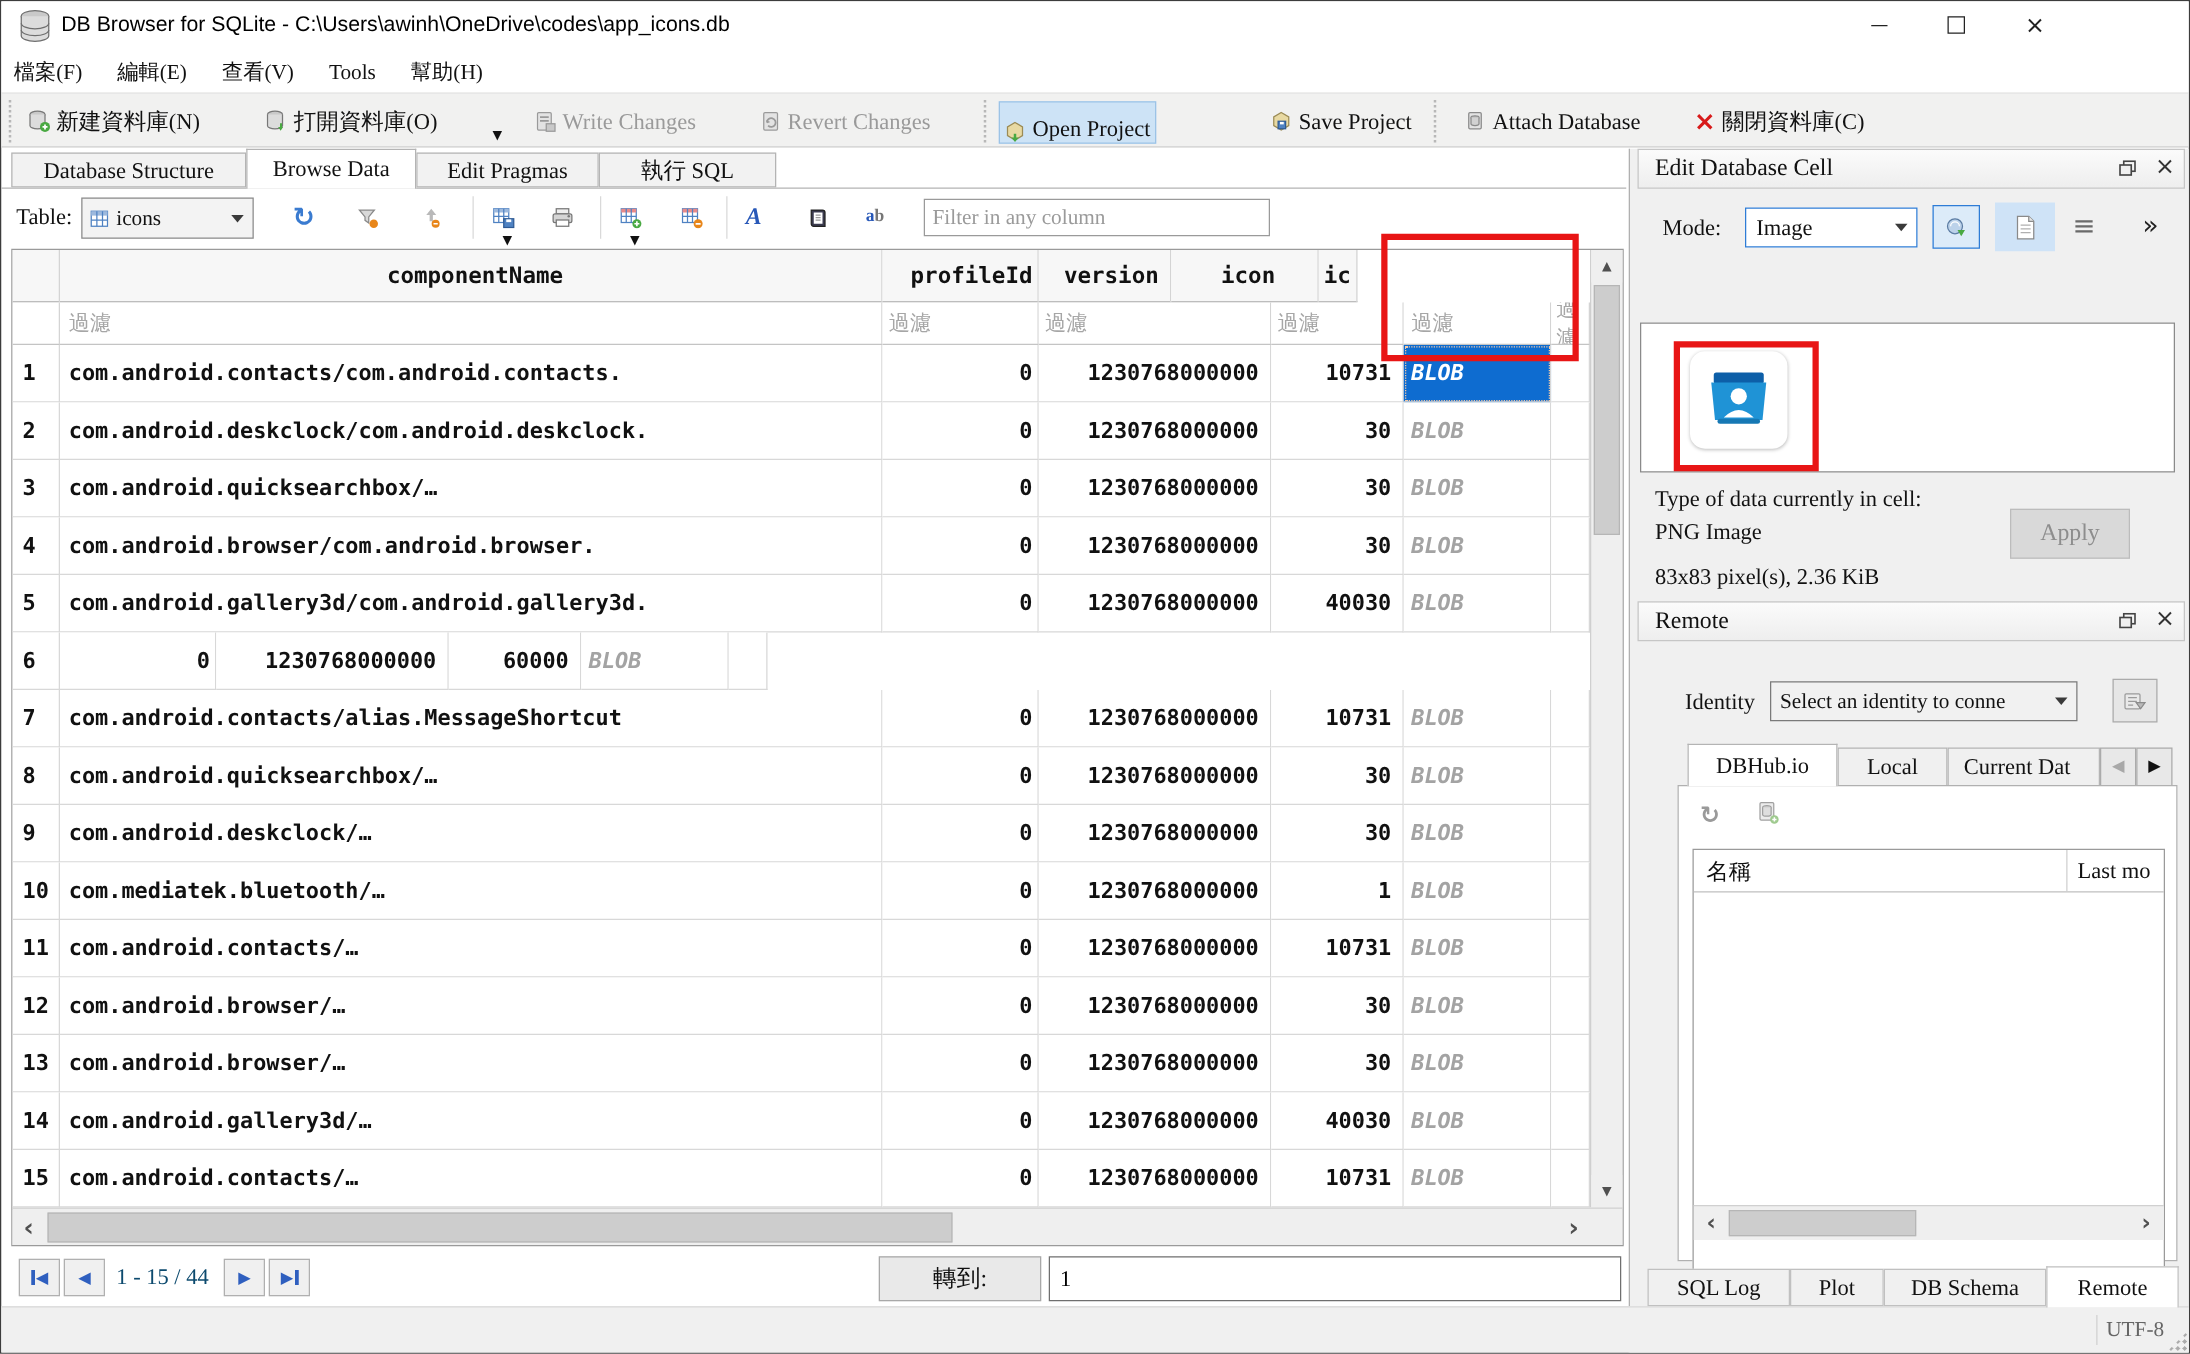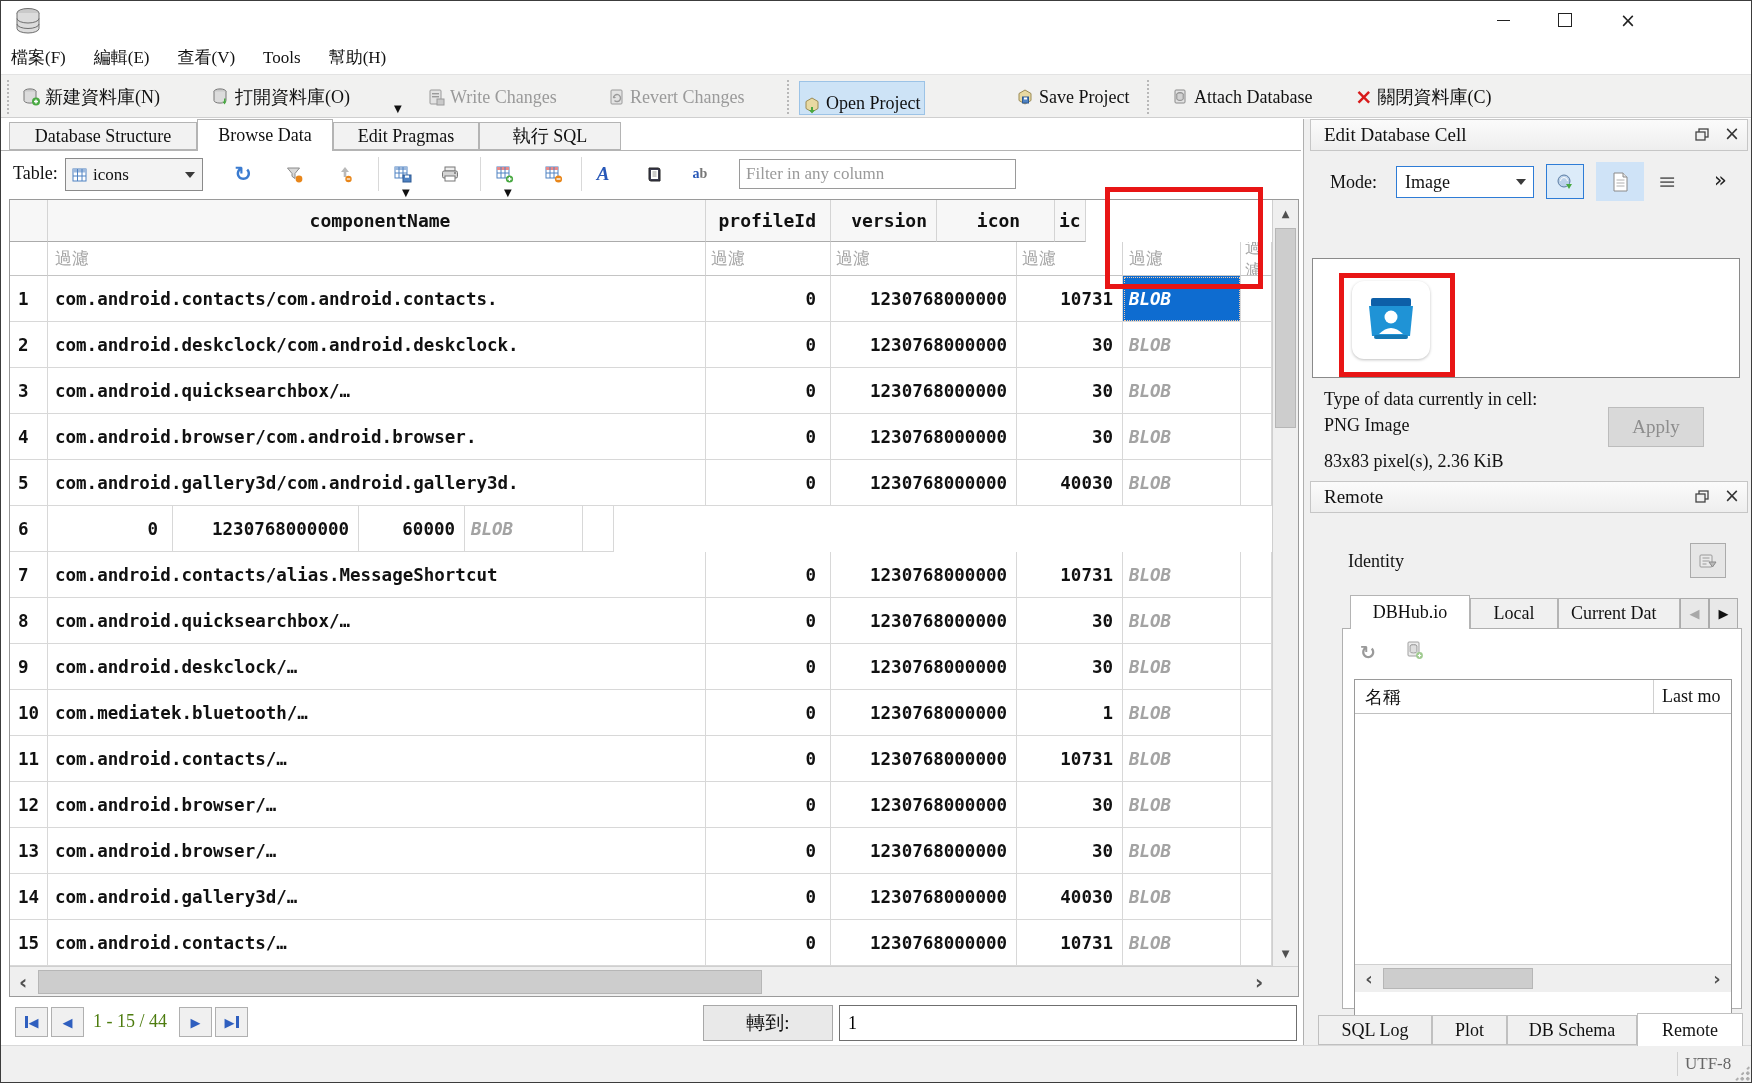--- a/index.html
+++ b/index.html
@@ -44,40 +44,40 @@
   
   .grid{position:absolute;left:8px;top:198px;width:1290px;height:798px;border:1px solid #9a9a9a;background:#fff;box-sizing:border-box;overflow:hidden;}
   .grow{display:flex;height:46px;}
   .ghead{display:flex;height:42px;}
   .gfilter{display:flex;height:34px;}
   .hcell{background:#f7f7f7;border-right:1px solid #d4d4d4;border-bottom:1px solid #ababab;font-family:"DejaVu Sans Mono",monospace;font-weight:bold;font-size:18px;display:flex;align-items:center;justify-content:center;box-sizing:border-box;overflow:hidden;}
   .fcell{background:#fff;border-right:1px solid #d4d4d4;border-bottom:1px solid #c4c4c4;color:#a6a6a6;font-size:17px;display:flex;align-items:center;padding-left:5px;box-sizing:border-box;overflow:hidden;}
   .cell{border-right:1px solid #d8d8d8;border-bottom:1px solid #d8d8d8;font-family:"DejaVu Sans Mono",monospace;font-weight:bold;font-size:17.5px;display:flex;align-items:center;box-sizing:border-box;overflow:hidden;background:#fff;}
   .c-num{width:38px;flex:none;padding-left:8px;}
   .c-name{width:658px;flex:none;padding-left:7px;}
-  .c-pid{width:125px;flex:none;justify-content:flex-end;padding-right:14px;text-align:right;}
+  .c-pid{width:125px;flex:none;justify-content:flex-end;padding-right:4px;text-align:right;}
   .c-lu{width:186px;flex:none;justify-content:flex-end;padding-right:9px;}
   .c-ver{width:106px;flex:none;justify-content:flex-end;padding-right:9px;}
   .c-icon{width:118px;flex:none;padding-left:6px;}
   .c-part{width:31px;flex:none;padding-left:4px;}
   .cell-icon{font-style:italic;color:#a3a3a3;}
   .cell-icon.sel{background:#0e6cd0;color:#fff;outline:1.5px dotted #f3c9a6;outline-offset:-2px;}
   .vscroll{position:absolute;right:0;top:0;width:26px;height:766px;background:#efefef;border-left:1px solid #cfcfcf;box-sizing:border-box;}
   .hscroll{position:absolute;left:0;top:766px;width:1288px;height:30px;background:#efefef;border-top:1px solid #cfcfcf;box-sizing:border-box;}
   .sbtn{position:absolute;display:flex;align-items:center;justify-content:center;color:#505050;background:#efefef;}
   .sthumb{position:absolute;background:#cdcdcd;border:1px solid #b6b6b6;box-sizing:border-box;}
 
   
   .annot{position:absolute;border:5px solid #e81515;pointer-events:none;z-index:50;}
 
   
   .pagebar{position:absolute;left:8px;top:1002px;width:1290px;height:42px;background:#fff;}
   .pgbtn{position:absolute;top:4px;width:33px;height:30px;background:#f0f0f0;border:1px solid #b0b0b0;display:flex;align-items:center;justify-content:center;color:#2f5fbf;box-sizing:border-box;font-size:13px;gap:1px;}
   .pgbtn .bar{width:3px;height:12px;background:#2f5fbf;}
-  .pg-label{position:absolute;left:79px;top:8px;width:84px;text-align:center;font-size:18px;color:#4d7c0f;}
+  .pg-label{position:absolute;left:79px;top:8px;width:84px;text-align:center;font-size:18px;color:#0c4a6e;}
   .goto-btn{position:absolute;left:694px;top:2px;width:130px;height:36px;background:#e9e9e9;border:1px solid #a8a8a8;display:flex;align-items:center;justify-content:center;font-size:19px;box-sizing:border-box;}
   .goto-input{position:absolute;left:830px;top:2px;width:458px;height:36px;border:1px solid #6f6f6f;font-size:18px;font-family:"Liberation Serif",serif;padding:0 8px;box-sizing:border-box;}
 
   
   .dock{position:absolute;left:1302px;top:118px;width:450px;height:965px;background:#f0f0f0;border-left:1px solid #b0b0b0;box-sizing:border-box;}
   .ptitle{position:absolute;left:6px;width:438px;height:32px;background:linear-gradient(#fbfbfb,#eeeeee);border:1px solid #c6c6c6;box-sizing:border-box;display:flex;align-items:center;font-size:19px;padding-left:13px;}
   .pt-btn{position:absolute;top:6px;display:flex;align-items:center;justify-content:center;width:24px;height:20px;color:#333;}
   .ec-combo{position:absolute;left:92px;top:47px;width:138px;height:32px;background:#fff;border:1px solid #2e7cd6;display:flex;align-items:center;padding-left:8px;font-size:18px;box-sizing:border-box;}
   .imp-btn{position:absolute;left:242px;top:45px;width:38px;height:35px;background:#dcebf9;border:1px solid #2e7cd6;display:flex;align-items:center;justify-content:center;box-sizing:border-box;}
   .doc-btn{position:absolute;left:292px;top:43px;width:48px;height:39px;background:#cfe3f7;display:flex;align-items:center;justify-content:center;}
@@ -102,20 +102,21 @@
 <body>
 
 <div class="app">
 
   <div class="titlebar">
     <svg class="abs" style="left:13px;top:6px;" width="28" height="28" viewBox="0 0 28 28">
       <ellipse cx="14" cy="6" rx="11" ry="4.5" fill="#c9c9c9" stroke="#6e6e6e"></ellipse>
       <path d="M3 6 v15.5 a11 4.5 0 0 0 22 0 V6" fill="#dcdcdc" stroke="#6e6e6e"></path>
       <path d="M3 11.5 a11 4.5 0 0 0 22 0 M3 17 a11 4.5 0 0 0 22 0" fill="none" stroke="#6e6e6e"></path>
     </svg>
+    <div class="title-text">DB Browser for SQLite - C:\Users\awinh\OneDrive\codes\app_icons.db</div>
     <div class="winbtn" style="left:1479px;">
         <span class="dash"></span>
       </div>
     <div class="winbtn" style="left:1541px;">
         <span class="box"></span>
       </div>
     <div class="winbtn" style="left:1604px;">
         <span class="x uni">×</span>
       </div>
   </div>
@@ -555,20 +556,24 @@
     </div>
     <div class="pt-btn" style="left:386px;top:367px;">
       <svg width="14" height="13" viewBox="0 0 14 13">
           <rect x="4" y="1" width="9" height="8" fill="none" stroke="#444" stroke-width="1.3"></rect>
           <rect x="1" y="4" width="9" height="8" fill="#f0f0f0" stroke="#444" stroke-width="1.3"></rect>
         </svg>
     </div>
     <div class="pt-btn uni" style="left:416px;top:366px;font-size:19px;">×</div>
 
     <div class="ctl-label" style="left:44px;top:432px;font-size:18px;">Identity</div>
+    <div class="id-combo">
+      <span style="overflow:hidden;white-space:nowrap;width:208px;">Select an identity to conne</span>
+      <span class="caret"></span>
+    </div>
     <div class="cert-btn">
       <svg width="18" height="16" viewBox="0 0 18 16">
           <rect x="1" y="2" width="12" height="12" rx="1" fill="#e9e9e9" stroke="#9a9a9a"></rect>
           <path d="M3.5 5 h7 M3.5 8 h7 M3.5 11 h4" stroke="#9a9a9a"></path>
           <path d="M10 9 h7 l-3.5 5 z" fill="#b9b9b9" stroke="#8a8a8a"></path>
         </svg>
     </div>
 
     <div class="rtab active" style="left:46px;width:120px;">DBHub.io</div>
     <div class="rtab" style="left:166px;width:88px;">Local</div>

